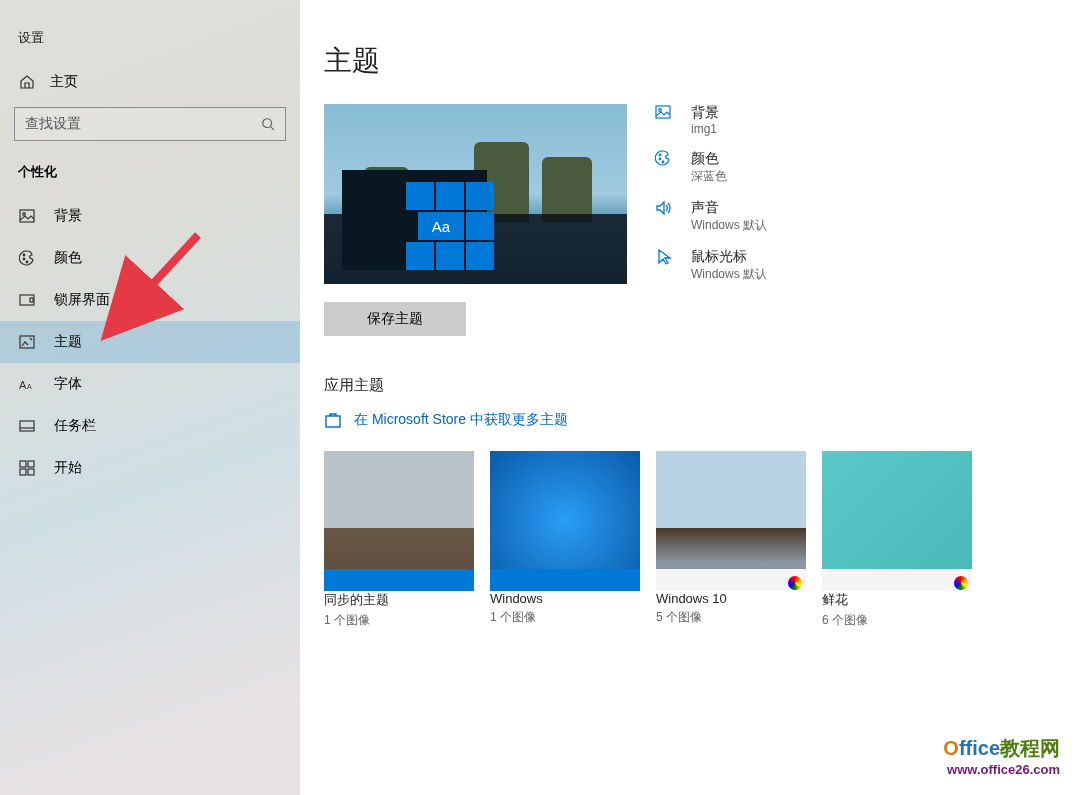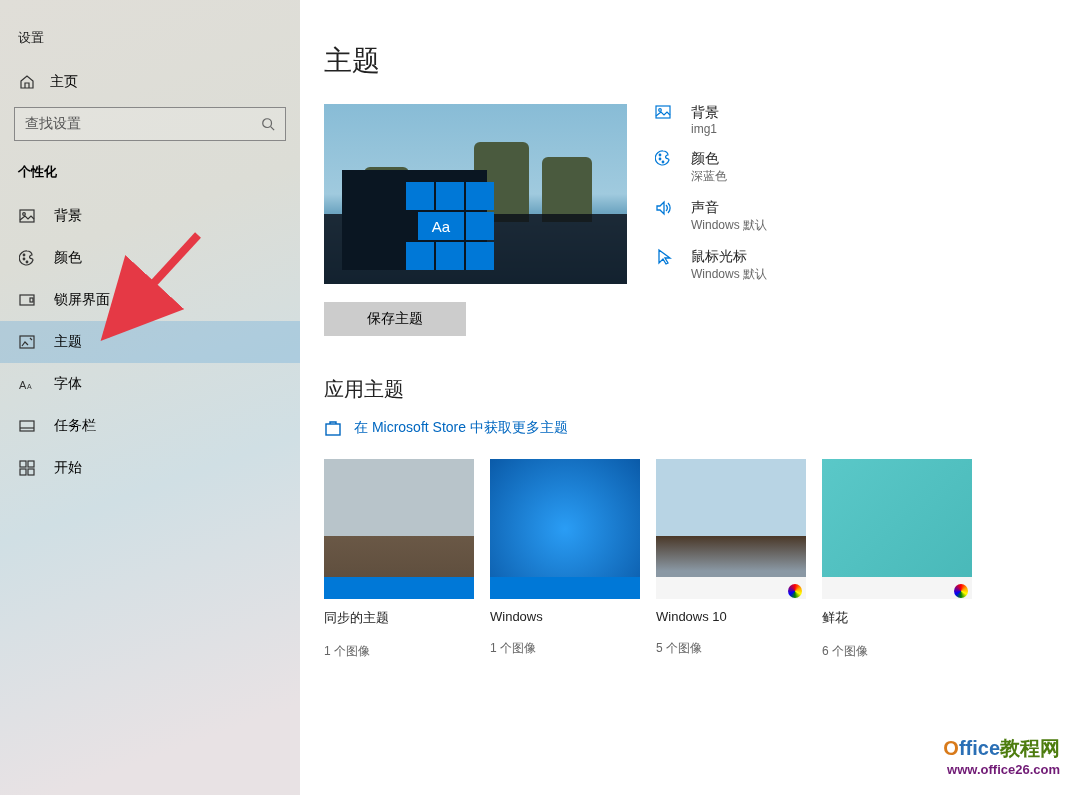--- a/index.html
+++ b/index.html
@@ -28,28 +28,28 @@
 .startmenu { position:absolute; bottom:14px; left:18px; width:145px; height:100px; background:#0a1622; }
 .tiles { position:absolute; bottom:14px; left:82px; display:grid; grid-template-columns:repeat(3,28px); grid-auto-rows:28px; gap:2px; }
 .tile { background:#0078d7; }
 .tile.aa{grid-column:1/3;grid-row:2;display:flex;align-items:center;justify-content:center;color:#fff;font-size:15px;margin-left:12px;}
 .settings-list { display: flex; flex-direction: column; gap: 14px; }
 .setting-item { display: flex; gap: 14px; cursor: pointer; }
 .setting-icon { width: 22px; height: 22px; color: #0078d7; }
 .setting-text .lbl { font-size: 14px; color: #222; }
 .setting-text .val { font-size: 12px; color: #666; }
 .save-btn { margin-top: 18px; width: 142px; height: 34px; background: #ccc; border: none; font-size: 14px; cursor: pointer; }
-.apply-title { font-size: 20px; margin: 40px 0 16px; }
+.apply-title { font-size: 15px; margin: 40px 0 16px; }
 .store-link { display: flex; align-items: center; gap: 12px; color: #0067c0; font-size: 14px; cursor: pointer; margin-bottom: 22px; }
 .theme-grid { display: flex; gap: 16px; }
 .theme-card { width: 150px; cursor: pointer; }
 .theme-thumb { width: 150px; height: 140px; background: #ddd; position: relative; overflow: hidden; }
 .theme-thumb .bar { position:absolute; bottom:0; left:0; right:0; height:22px; }
-.theme-name { font-size: 13px; margin-top: 10px; }
-.theme-count { font-size: 12px; color: #666; margin-top: 16px; }
+.theme-name { font-size: 13px; margin-top: 0; }
+.theme-count { font-size: 12px; color: #666; margin-top: 3px; }
 .badge { position:absolute; bottom:1px; right:4px; width:14px; height:14px; border-radius:50%; background: conic-gradient(red,orange,yellow,green,blue,purple,red); }
 .watermark { position: absolute; bottom: 18px; right: 20px; text-align: right; }
 .wm-line1 { font-size: 20px; font-weight: bold; }
 .wm-o { color:#d87a1a; } .wm-ffice{color:#2a6fb5;} .wm-cn{color:#4d7c0f;}
 .wm-line2 { font-size: 13px; color: #701a75; font-weight: bold; }
 svg { display:block; }
 </style>
 </head>
 <body>
 

